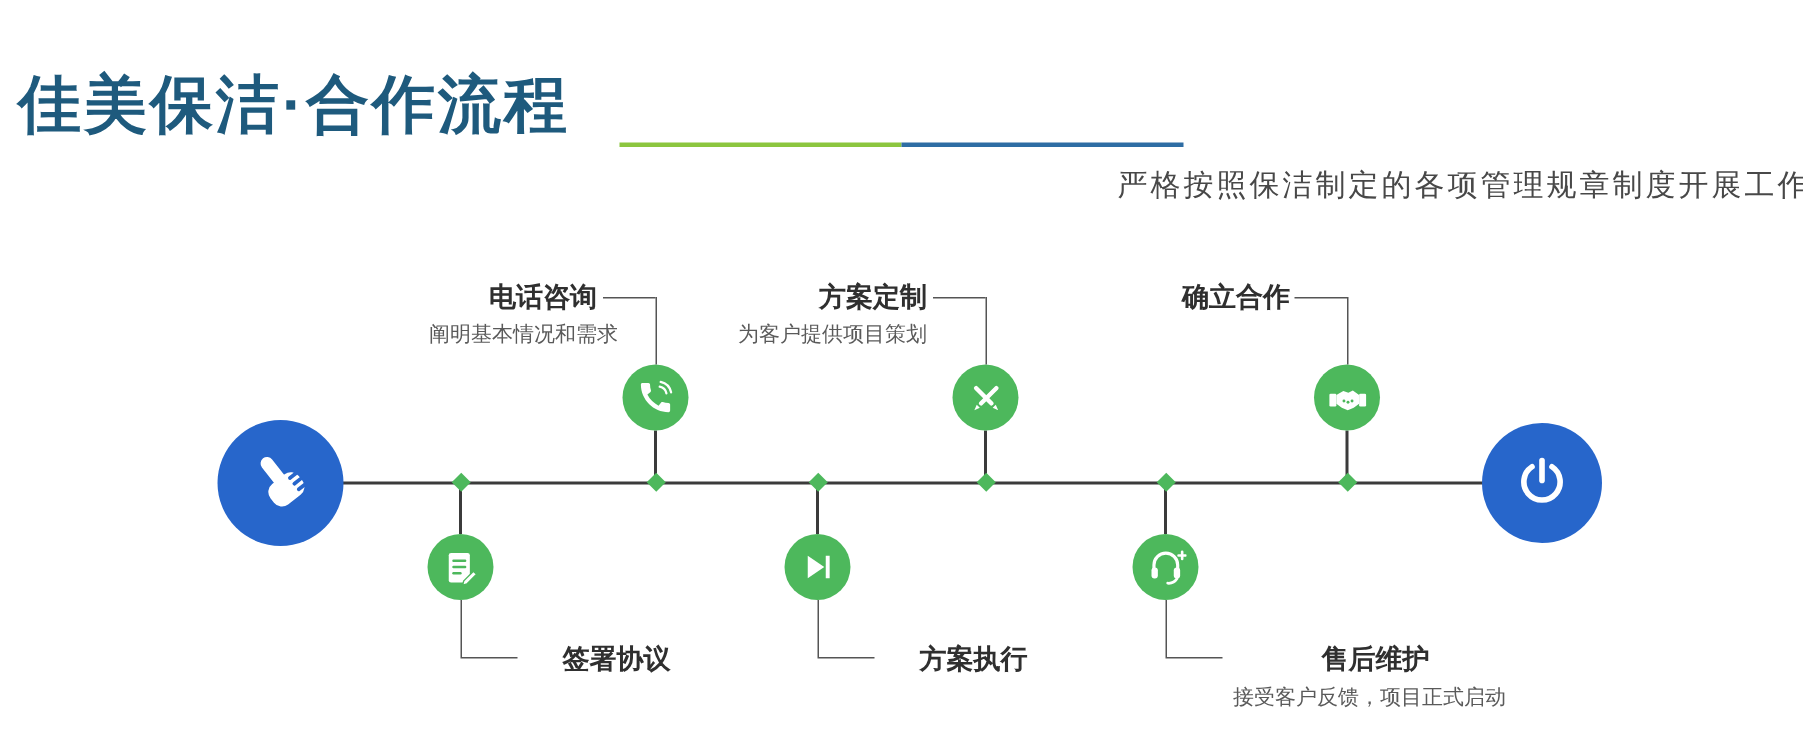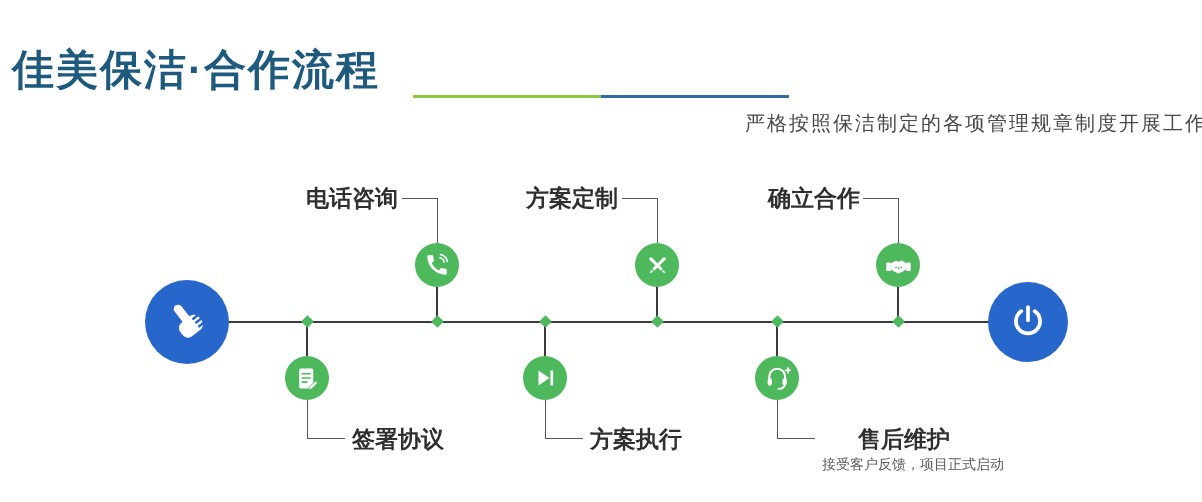--- a/index.html
+++ b/index.html
@@ -17,22 +17,22 @@
   .mainline{position:absolute;left:187px;top:321px;width:841px;height:2px;background:#3b3b3b;}
   .hline{position:absolute;height:1px;background:#555555;}
   .vline{position:absolute;width:1px;background:#555555;}
   .vconn{position:absolute;width:2px;background:#3b3b3b;}
   .diamond{position:absolute;width:9px;height:9px;background:#4db85c;transform:rotate(45deg);}
 
   .node{position:absolute;border-radius:50%;display:flex;align-items:center;justify-content:center;}
   .green-node{width:44px;height:44px;background:#4db85c;}
   .blue-node{background:#2766cb;}
 
-  .step-title{position:absolute;font-size:23px;font-weight:bold;color:#2f2f2f;
-              white-space:nowrap;line-height:22px;}
+  .step-title{position:absolute;font-size:18px;font-weight:bold;color:#2f2f2f;
+              white-space:nowrap;line-height:22px;margin-left:23px;}
   .step-desc{position:absolute;font-size:14px;color:#5a5a5a;white-space:nowrap;line-height:20px;}
 </style>
 </head>
 <body>
 
 <div class="canvas">
 
   <div class="title">佳美保洁·合作流程</div>
   <div class="divider">
     <span class="seg-green"></span>
@@ -77,38 +77,40 @@
   </div>
 
   <div class="node green-node" style="left:415px;top:243px">
     <svg width="26" height="26" viewBox="0 0 24 24">
       <path fill="#ffffff" d="M20.01 15.38c-1.23 0-2.42-.2-3.53-.56-.35-.12-.74-.03-1.01.24l-1.57 1.97c-2.83-1.35-5.48-3.9-6.89-6.83l1.95-1.66c.27-.28.35-.67.24-1.02-.37-1.11-.56-2.3-.56-3.53 0-.54-.45-.99-.99-.99H4.19C3.65 3 3 3.24 3 3.99 3 13.28 10.73 21 20.01 21c.71 0 .99-.63.99-1.18v-3.45c0-.54-.45-.99-.99-.99z"></path>
       <path d="M14.6 5.3a5.2 5.2 0 0 1 4.1 4.1" fill="none" stroke="#ffffff" stroke-width="1.4" stroke-linecap="round"></path>
       <path d="M15.2 2.4a8.4 8.4 0 0 1 6.4 6.4" fill="none" stroke="#ffffff" stroke-width="1.4" stroke-linecap="round"></path>
     </svg>
   </div>
   <div class="step-title" style="right:804px;top:187px">电话咨询</div>
+  <div class="step-desc" style="right:790px;top:212px">阐明基本情况和需求</div>
   <div class="hline" style="left:402px;top:198px;width:35px"></div>
   <div class="vline" style="left:437px;top:198px;height:45px"></div>
 
   <div class="node green-node" style="left:635px;top:243px">
     <svg width="25" height="25" viewBox="0 0 24 24">
       <g fill="#ffffff">
         <g transform="rotate(45 12 12)">
           <rect x="10.6" y="1.5" width="2.8" height="16.5" rx="1.2"></rect>
           <path d="M10.6 19.2h2.8L12 22.8z"></path>
         </g>
         <g transform="rotate(-45 12 12)">
           <rect x="10.6" y="1.5" width="2.8" height="16.5" rx="1.2"></rect>
           <path d="M10.6 19.2h2.8L12 22.8z"></path>
         </g>
       </g>
     </svg>
   </div>
   <div class="step-title" style="right:584px;top:187px">方案定制</div>
+  <div class="step-desc" style="right:584px;top:212px">为客户提供项目策划</div>
   <div class="hline" style="left:622px;top:198px;width:35px"></div>
   <div class="vline" style="left:657px;top:198px;height:45px"></div>
 
   <div class="node green-node" style="left:876px;top:243px">
     <svg width="27" height="27" viewBox="0 0 32 32">
       <g fill="#ffffff">
         <rect x="1.5" y="12.5" width="5.5" height="10" rx="1"></rect>
         <rect x="25" y="12.5" width="5.5" height="10" rx="1"></rect>
         <path d="M7 13.5l5.5-3.2 4 1.4 3.5-1.8 5 3.6v6.8l-4.3 3.2-4.7 1.9-4.7-1.9-4.3-3.2z"></path>
       </g>

